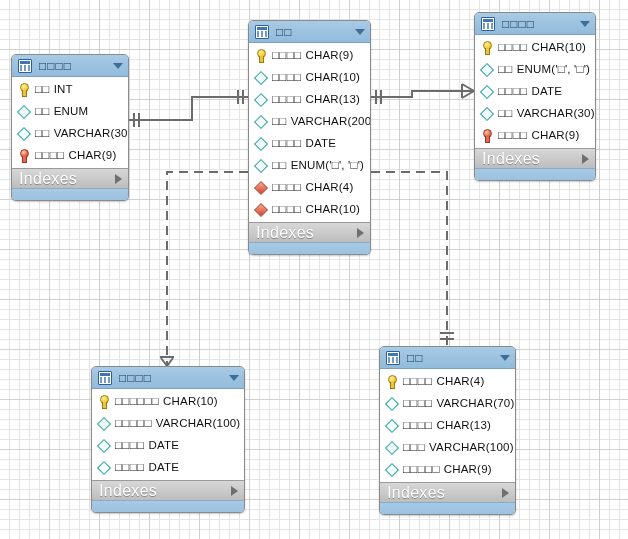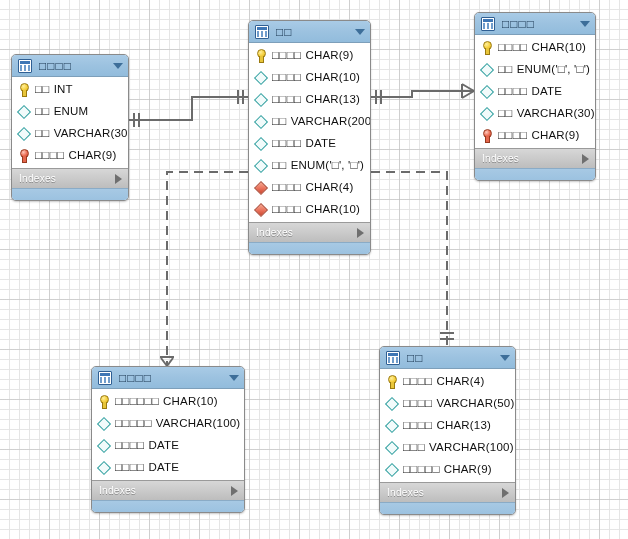--- a/index.html
+++ b/index.html
@@ -183,21 +183,21 @@
   .col-name { letter-spacing: 0.4px; }
   .col-type { margin-left: 4px; letter-spacing: 0.2px; }
 
   .idx {
     height: 20px;
     display: flex;
     align-items: center;
     padding: 0 6px 0 7px;
     background: linear-gradient(to bottom, #d7d7d7 0%, #c9c9c9 55%, #bdbdbd 100%);
     border-top: 1px solid #9a9a9a;
-    font-size: 10px;
+    font-size: 16px;
     color: #ffffff;
     text-shadow: 0 1px 0 rgba(0,0,0,0.32);
     letter-spacing: 0.3px;
   }
   .idx-label { flex: 1 1 auto; }
   .idx-arrow {
     flex: 0 0 auto;
     width: 0; height: 0;
     border-top: 5px solid transparent;
     border-bottom: 5px solid transparent;
@@ -422,21 +422,21 @@
         </div>
         <div class="cols">
           <div class="col">
             <span class="col-ico ic-pk"></span>
             <span class="col-name">□□□□</span>
             <span class="col-type">CHAR(4)</span>
           </div>
           <div class="col">
             <span class="col-ico ic-dia"></span>
             <span class="col-name">□□□□</span>
-            <span class="col-type">VARCHAR(50)</span>
+            <span class="col-type">VARCHAR(70)</span>
           </div>
           <div class="col">
             <span class="col-ico ic-dia"></span>
             <span class="col-name">□□□□</span>
             <span class="col-type">CHAR(13)</span>
           </div>
           <div class="col">
             <span class="col-ico ic-dia"></span>
             <span class="col-name">□□□</span>
             <span class="col-type">VARCHAR(100)</span>

